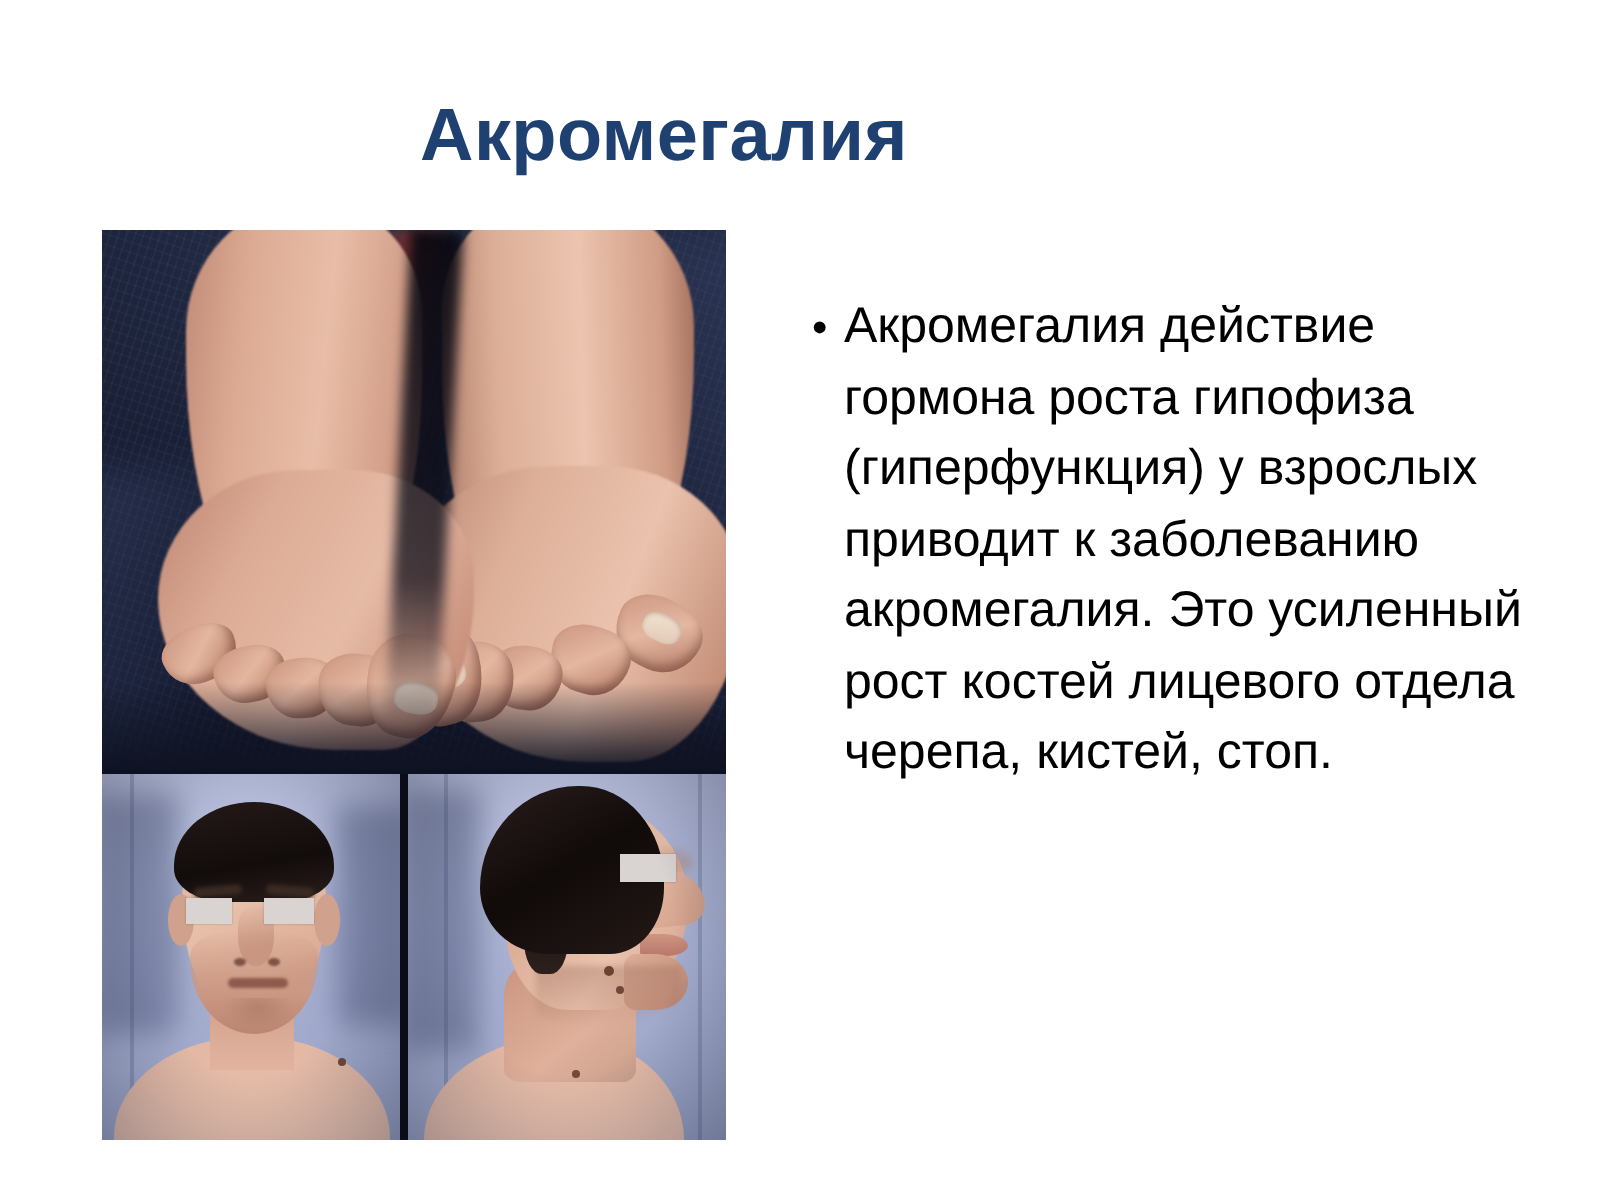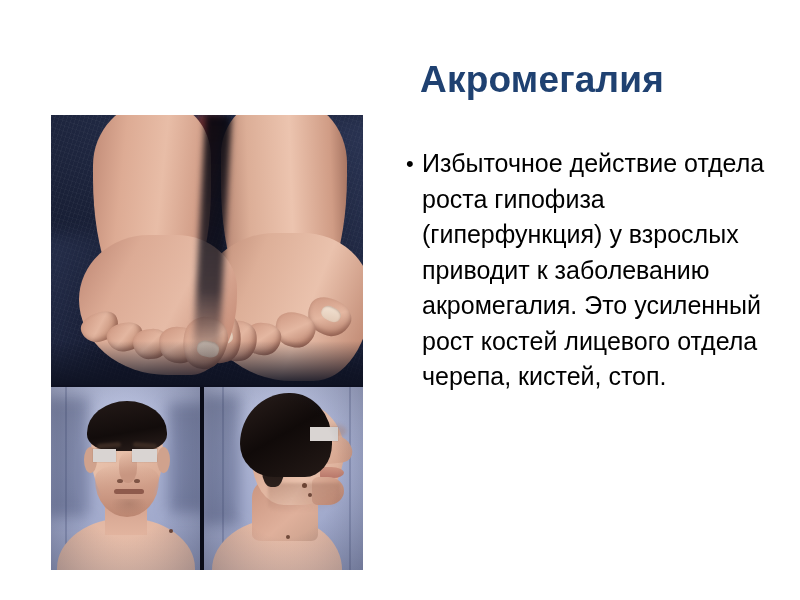--- a/index.html
+++ b/index.html
@@ -12,23 +12,23 @@
     height: 600px;
     position: relative;
     overflow: hidden;
     font-family: "Liberation Sans", sans-serif;
   }
 
   
   #slide-title {
     position: absolute;
     left: 0;
-    top: 58px;
+    top: 46px;
     width: 664px;
-    text-align: right;
+    text-align: center;
     font-family: "Liberation Sans", sans-serif;
     font-weight: bold;
     font-size: 37px;
     line-height: 44px;
     color: #1F4171;
     letter-spacing: 0.2px;
     white-space: nowrap;
   }
 
   
@@ -493,15 +493,15 @@
       <div class="eyebar one"></div>
       <div class="vign"></div>
     </div>
 
   </div>
 </div>
 
 <div id="body-block">
   <div class="bullet-row">
     <div class="bullet-dot">•</div>
-    <div class="bullet-text">Избыточное действие отдела роста гипофиза (гиперфункция) у взрослых приводит к заболеванию акромегалия. Это усиленный рост костей лицевого отдела черепа, кистей, стоп.</div>
+    <div class="bullet-text">Акромегалия действие гормона роста гипофиза (гиперфункция) у взрослых приводит к заболеванию акромегалия. Это усиленный рост костей лицевого отдела черепа, кистей, стоп.</div>
   </div>
 </div>
 
 </body></html>

